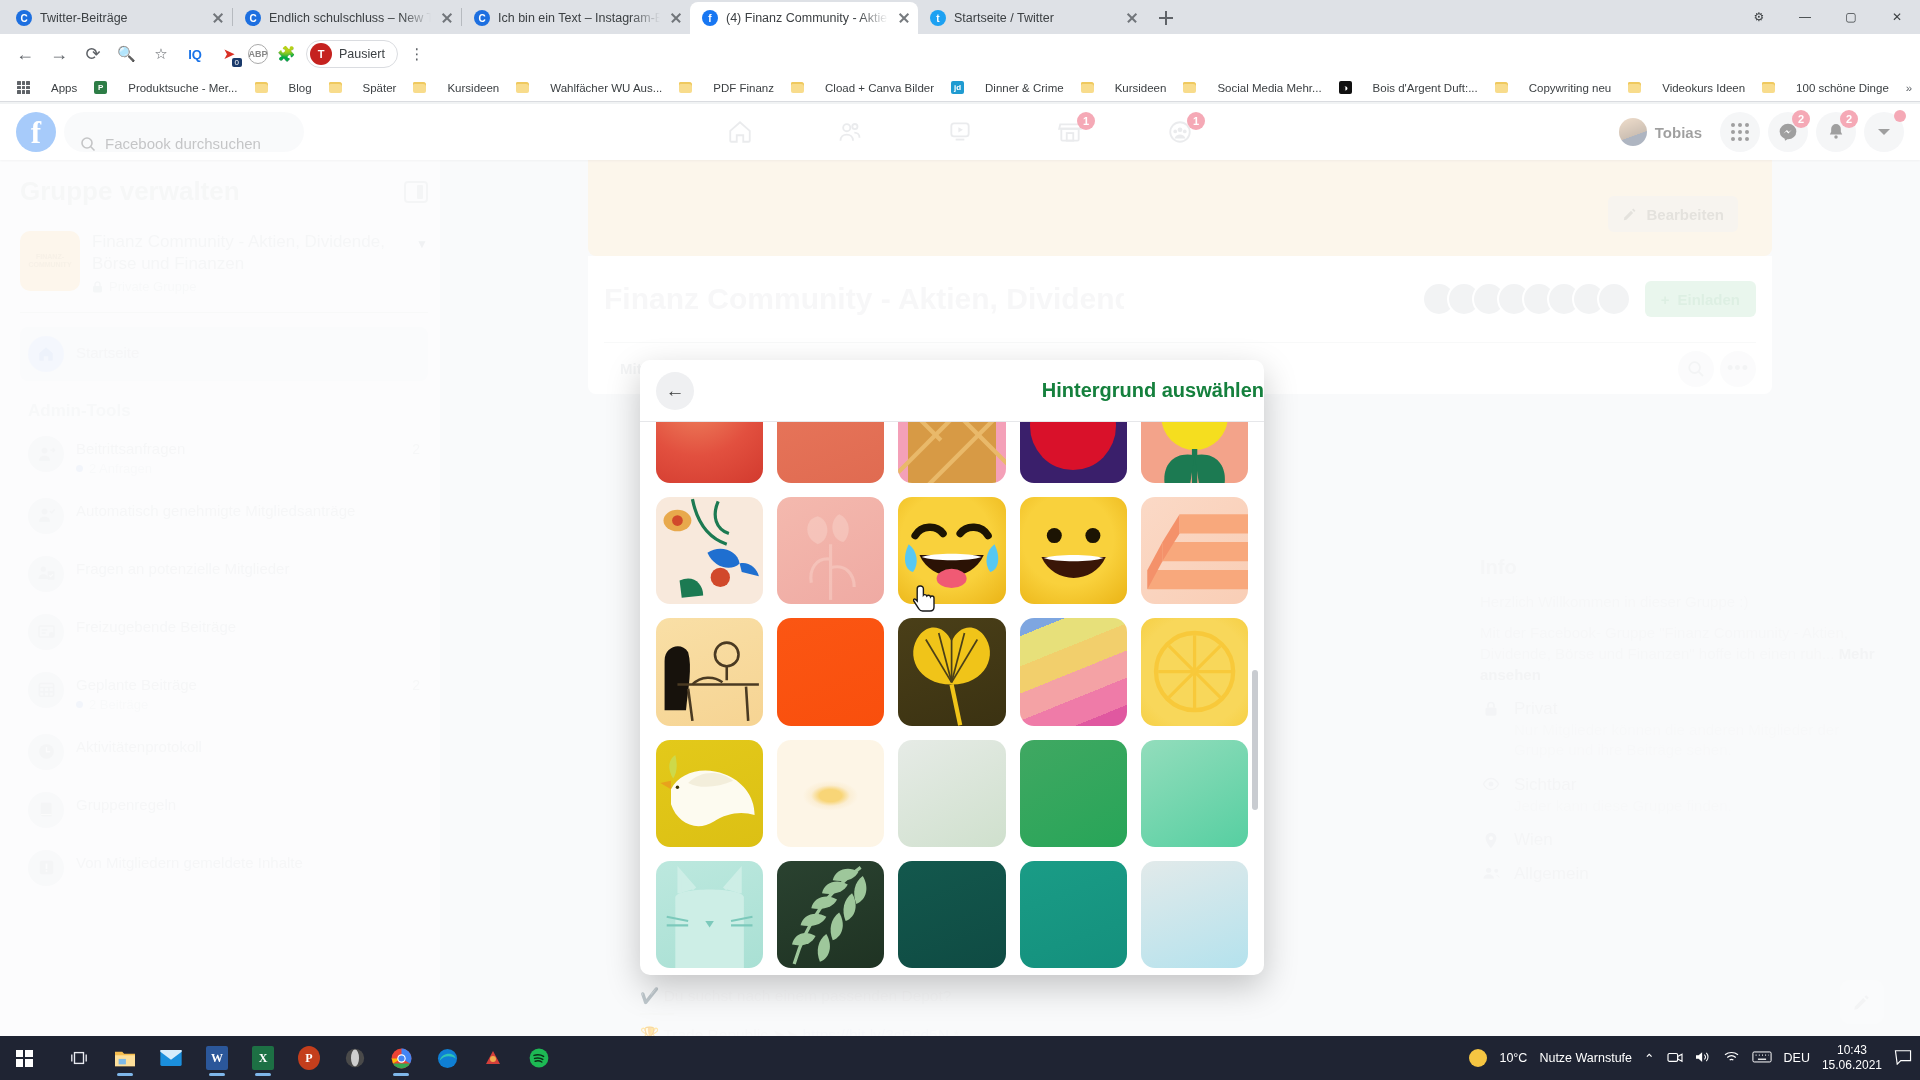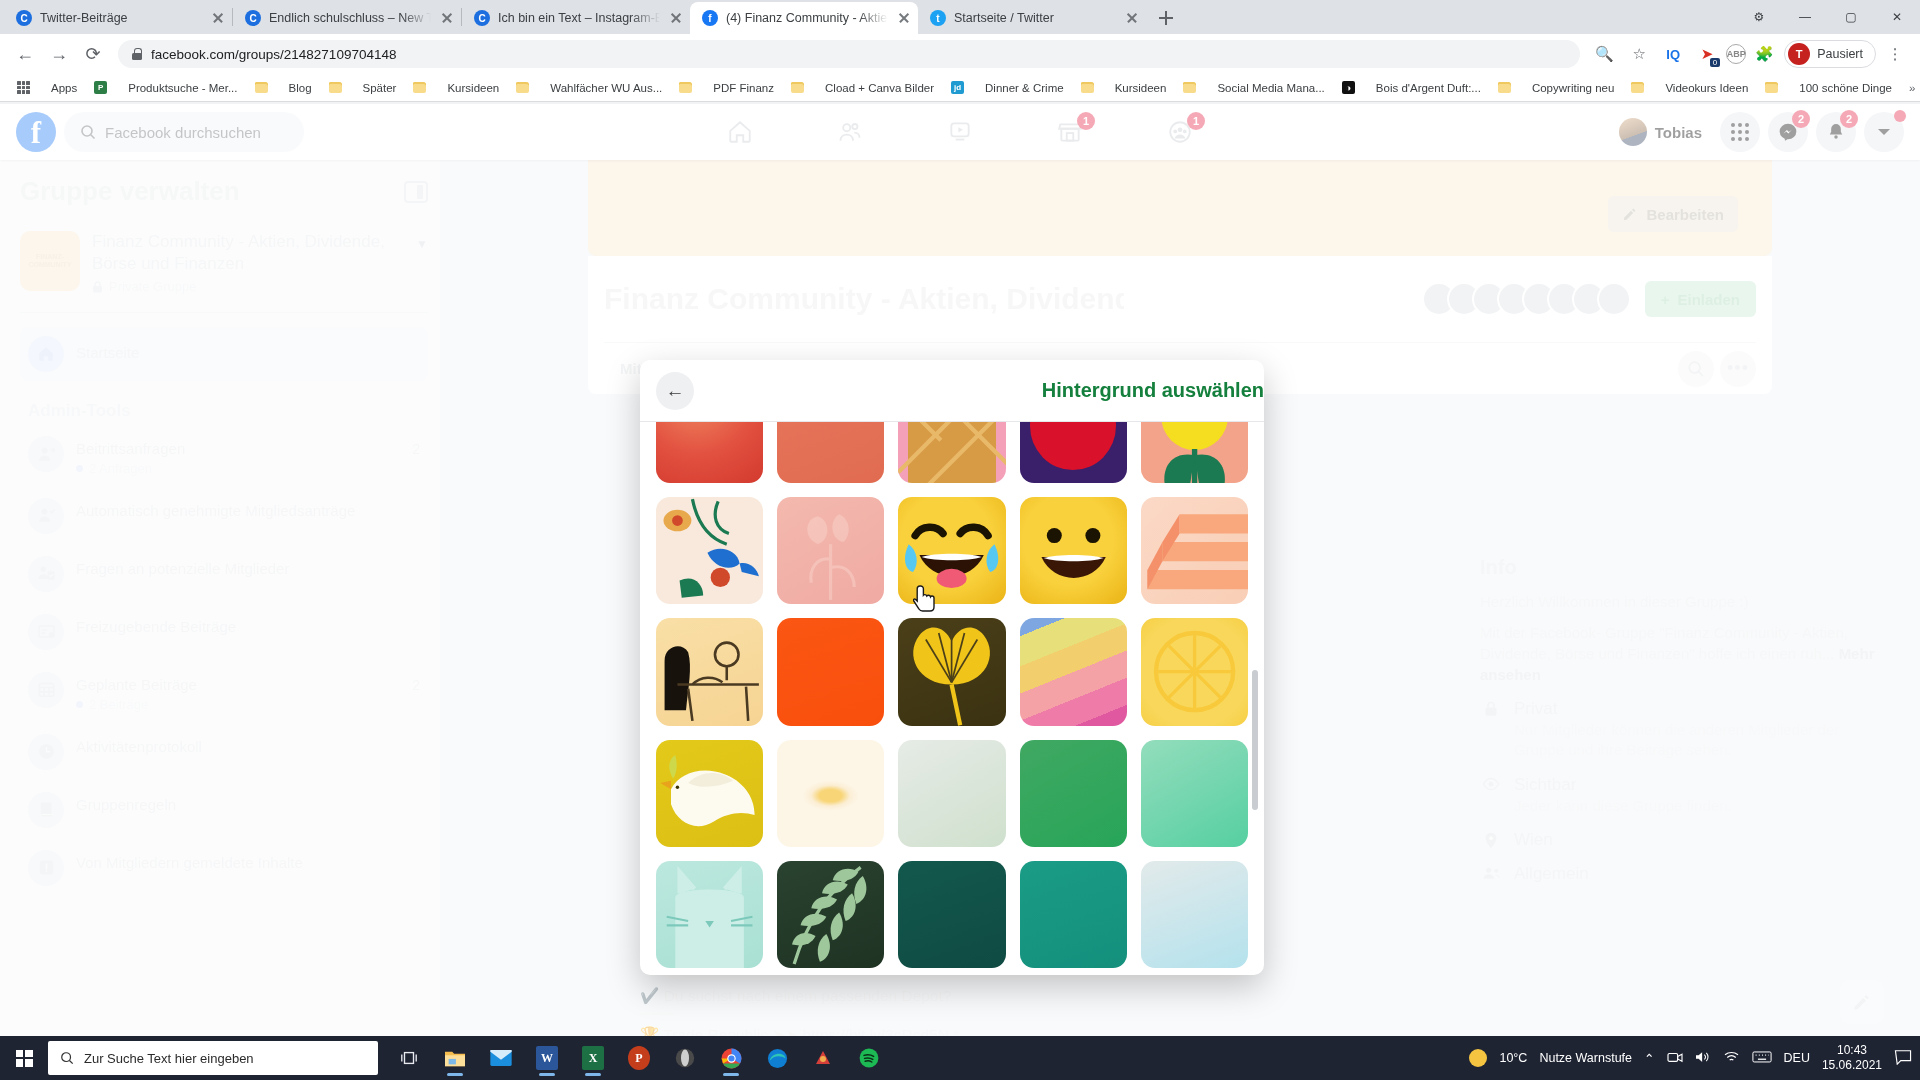--- a/index.html
+++ b/index.html
@@ -77,21 +77,21 @@
   .bm-right{margin-left:auto;display:flex;align-items:center;gap:9px;}
 
   
   .page { position:absolute; left:0; top:104px; width:1920px; height:976px; background:#f0f2f5; overflow:hidden;}
 
   
   .fbbar { height:56px; background:#fff; display:flex; align-items:center; padding:0 16px;
     box-shadow:0 1px 2px rgba(0,0,0,.1); position:relative; z-index:3;}
   .fblogo{width:40px;height:40px;border-radius:50%;background:#1877f2;color:#fff;display:flex;
     align-items:center;justify-content:center;font-size:31px;font-weight:700;font-family:"Liberation Serif",serif;line-height:1;}
-  .fbsearch{margin-left:8px;height:40px;border-radius:20px;background:#f0f2f5;display:flex;align-items:center;
+  .fbsearch{margin-left:8px;height:40px;border-radius:20px;background:#f0f2f5;display:flex;align-items:flex-end;
     gap:9px;padding:0 16px;width:240px;color:#65676b;font-size:15px;}
   .fbnav{position:absolute;left:50%;transform:translateX(-50%);display:flex;gap:0;}
   .fbnav .ni{width:110px;height:52px;display:flex;align-items:center;justify-content:center;position:relative;color:#9fa3a9;}
   .fbnav .badge,.fbright .badge{position:absolute;background:#e41e3f;color:#fff;border-radius:10px;
     min-width:18px;height:18px;font-size:11px;display:flex;align-items:center;justify-content:center;padding:0 5px;font-weight:600;}
   .fbright{margin-left:auto;display:flex;align-items:center;gap:8px;}
   .fbright .uchip{display:flex;align-items:center;gap:8px;padding:4px 10px 4px 4px;border-radius:18px;}
   .fbright .uav{width:28px;height:28px;border-radius:50%;
     background:linear-gradient(160deg,#c79a6d 10%,#7b5a3a 60%,#2b3d5c 61%);}
   .fbright .uname{font-size:15px;font-weight:600;color:#050505;}
@@ -221,24 +221,20 @@
       <div>—</div>
       <div>▢</div>
       <div>✕</div>
     </div>
   </div>
 
   <div class="toolbar">
     <div class="navbtn">←</div>
     <div class="navbtn">→</div>
     <div class="navbtn">⟳</div>
-    <div class="omnibox">
-      <span class="lock"></span>
-      <span>facebook.com/groups/214827109704148</span>
-    </div>
     <div class="tb-icon">🔍</div>
     <div class="tb-icon">☆</div>
     <div class="tb-icon" style="color:#1a73e8;font-weight:700;font-size:13px;">IQ</div>
     <div class="tb-icon" style="color:#d93025;">➤
       <span style="position:absolute;right:2px;bottom:2px;background:#1a3a6b;color:#fff;font-size:8px;border-radius:2px;padding:0 3px;">0</span>
     </div>
     <div class="tb-icon" style="font-size:9px;font-weight:700;color:#888;border:1.6px solid #aaa;border-radius:50%;width:20px;height:20px;">ABP</div>
     <div class="tb-icon">🧩</div>
     <div class="profile-chip">
       <span class="av">T</span>
@@ -293,21 +289,21 @@
     <div class="bm">
       <span class="sq" style="background:#1f9bd1;">jd</span>
       <span>Dinner &amp; Crime</span>
     </div>
     <div class="bm">
       <span class="folder"></span>
       <span>Kursideen</span>
     </div>
     <div class="bm">
       <span class="folder"></span>
-      <span>Social Media Mana...</span>
+      <span>Social Media Mehr...</span>
     </div>
     <div class="bm">
       <span class="sq" style="background:#101010;font-size:9px;">◑</span>
       <span>Bois d'Argent Duft:...</span>
     </div>
     <div class="bm">
       <span class="folder"></span>
       <span>Copywriting neu</span>
     </div>
     <div class="bm">
@@ -863,27 +859,20 @@
 
   <div class="taskbar">
     <div class="start">
       <span class="startico">
           <i></i>
           <i></i>
           <i></i>
           <i></i>
         </span>
     </div>
-    <div class="tsearch">
-      <svg width="14" height="14" viewBox="0 0 16 16">
-          <circle cx="7" cy="7" r="5" fill="none" stroke="#333" stroke-width="1.4"></circle>
-          <line x1="10.8" y1="10.8" x2="14.5" y2="14.5" stroke="#333" stroke-width="1.4"></line>
-        </svg>
-      <span>Zur Suche Text hier eingeben</span>
-    </div>
     <div class="tbicons">
       <div class="tbi">
         <svg width="18" height="18" viewBox="0 0 20 20" fill="none" stroke="#e8eaf0" stroke-width="1.5">
             <rect x="5" y="4" width="10" height="12"></rect>
             <line x1="2" y1="6" x2="2" y2="14"></line>
             <line x1="18" y1="6" x2="18" y2="14"></line>
           </svg>
       </div>
       <div class="tbi">
         <svg width="22" height="20" viewBox="0 0 24 22">

